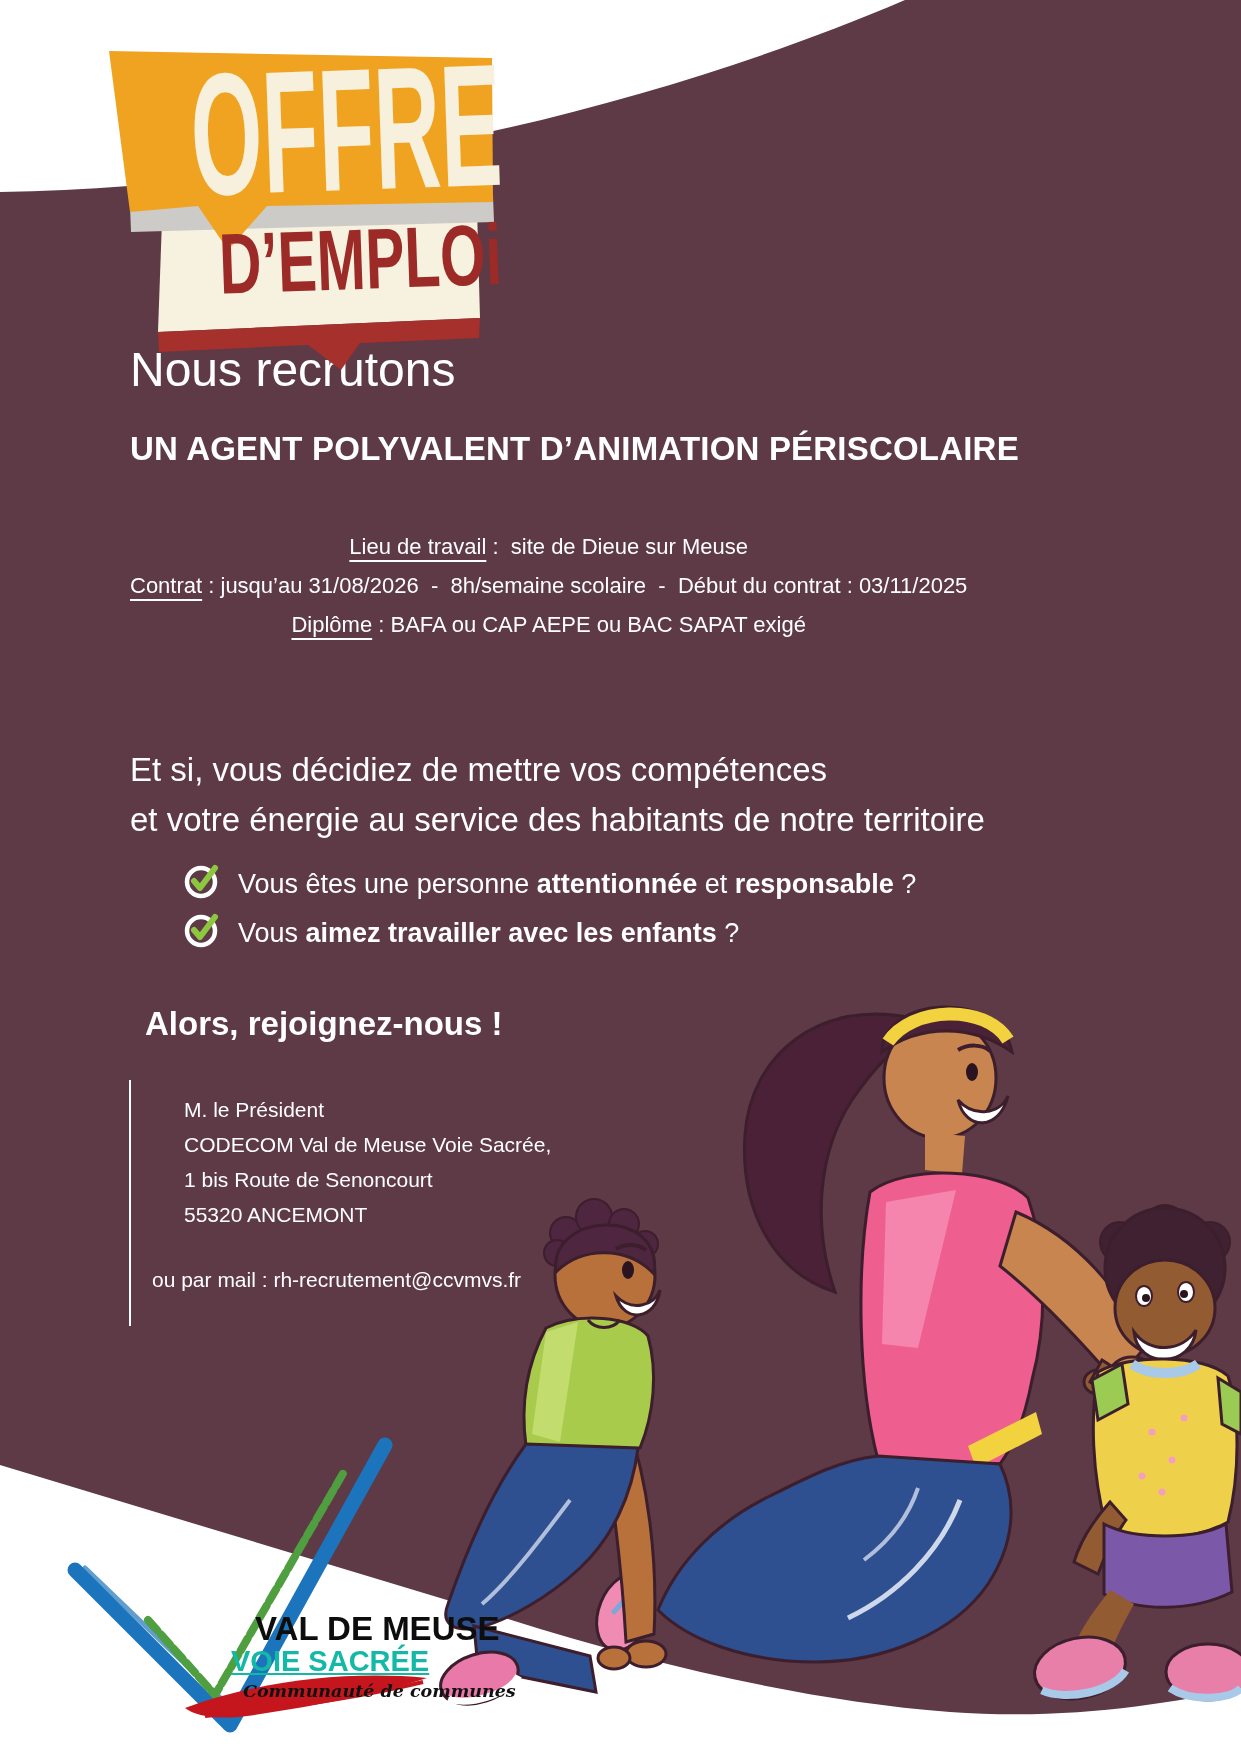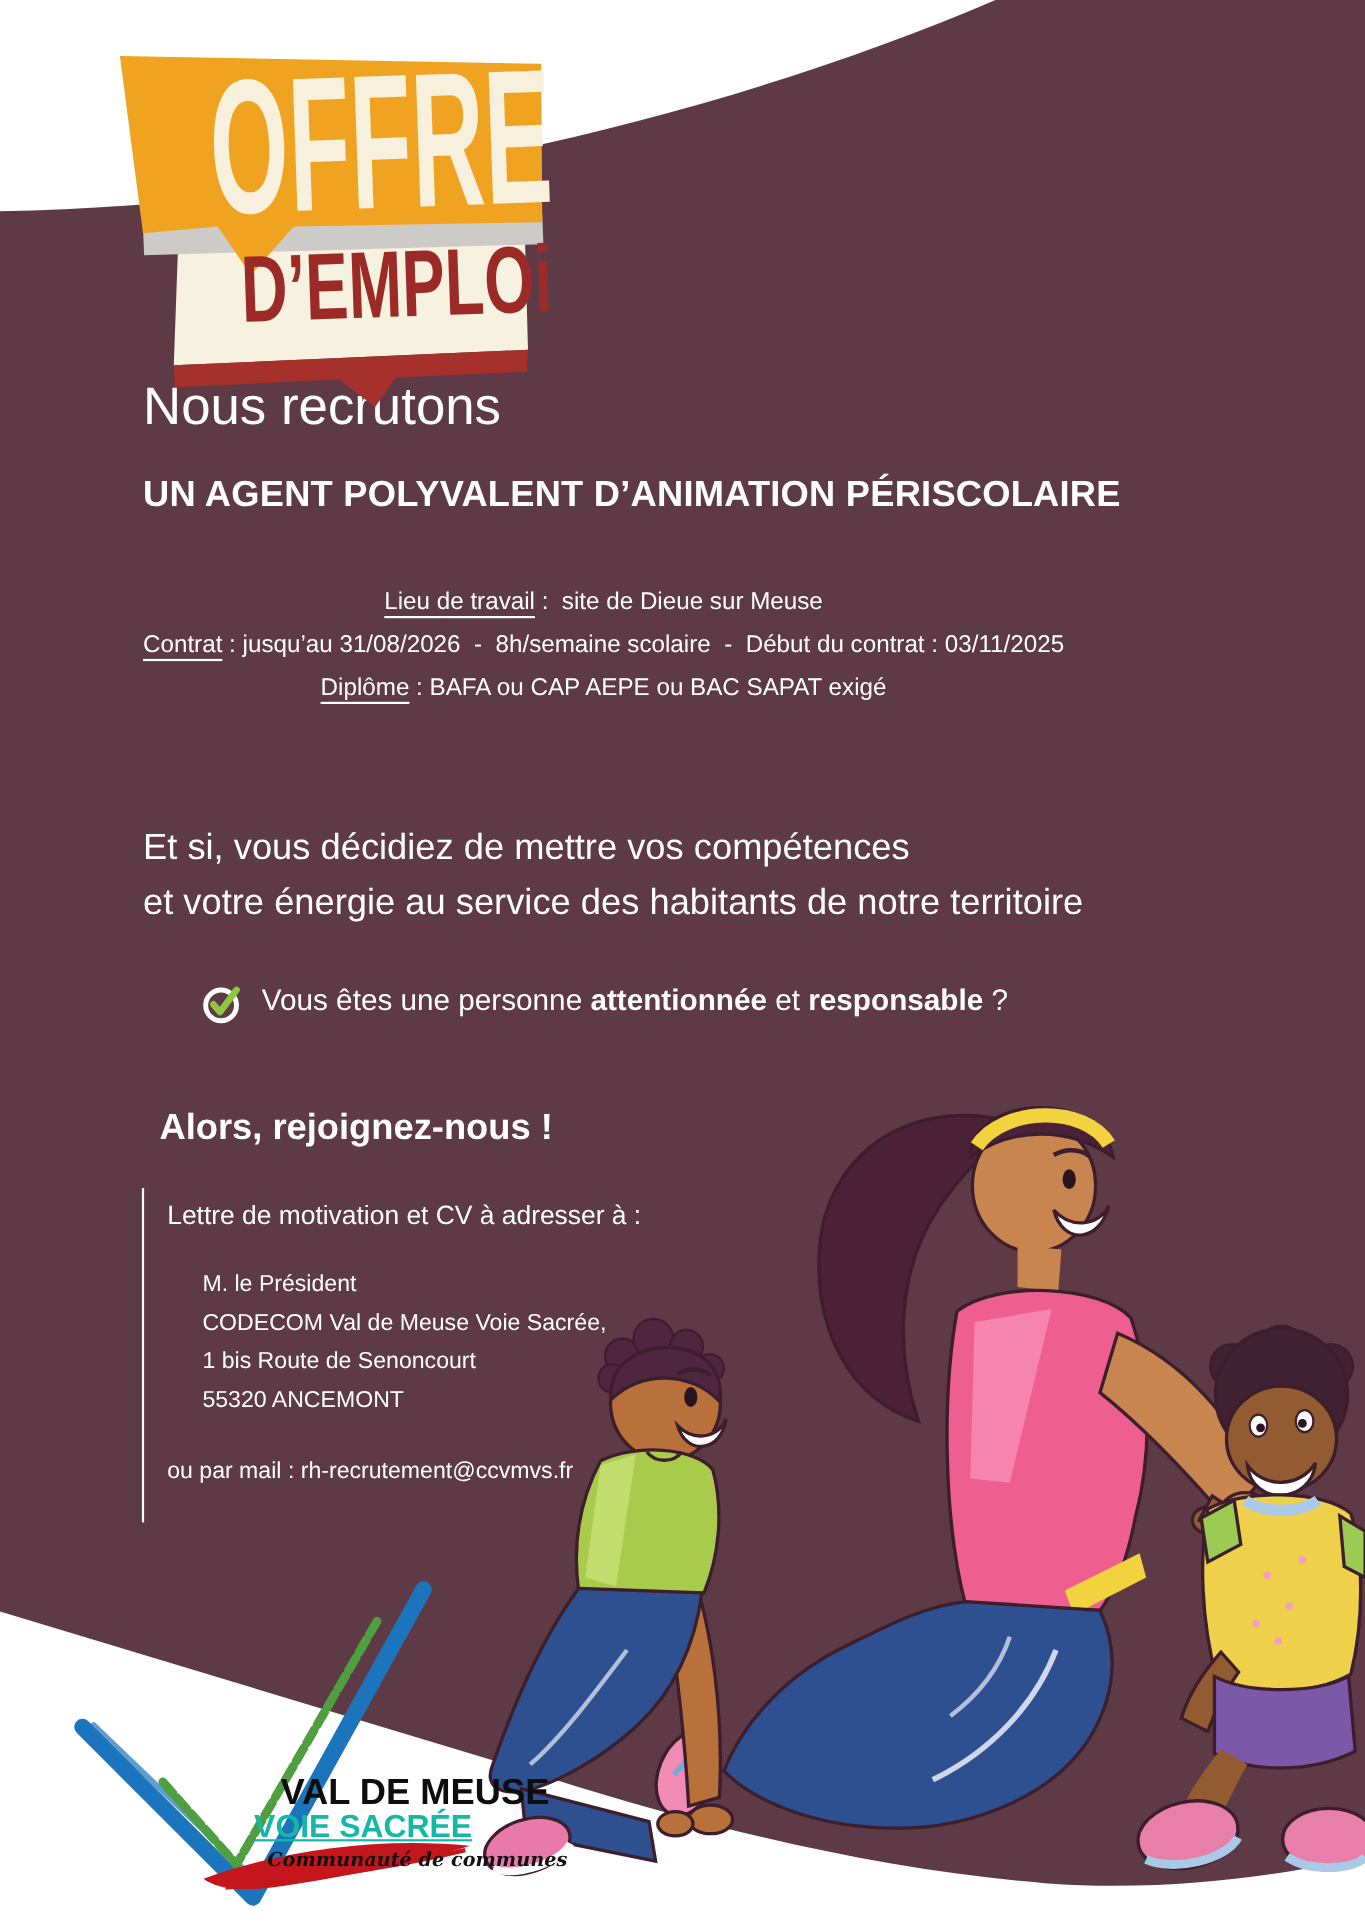--- a/index.html
+++ b/index.html
@@ -30,21 +30,21 @@
   .title { left:130px; top:342px; font-size:48px; font-weight:500; letter-spacing:0; }
   .position { left:130px; top:430px; font-size:33px; font-weight:600; letter-spacing:0.2px; }
 
   .details { left:130px; top:534px; font-size:22px; font-weight:400;text-align:center; }
   .details .row { margin-bottom:13px; white-space:nowrap; }
   .details .lbl { text-decoration:underline; text-underline-offset:6px; text-decoration-thickness:1.5px; }
 
   .pitch { left:130px; top:745px; font-size:33px; font-weight:400; line-height:50px; }
 
   .checklist { left:183px; top:862px; }
-  .check-item { display:flex; align-items:flex-start; gap:17px; margin-bottom:11px; font-size:27px; color:#fff;margin-top:32px; }
+  .check-item { display:flex; align-items:flex-end; gap:17px; margin-bottom:11px; font-size:27px; color:#fff; }
   .check-item b { font-weight:700; }
   .check-icon { width:38px; height:38px; flex:0 0 38px; }
 
   .cta { left:130px; top:1005px; font-size:33px; font-weight:700;margin-left:15px; }
 
   .contact { left:129px; top:1080px; border-left:2px solid #fff; padding:12px 0 34px 21px; }
   .contact-intro { font-size:24px; margin-bottom:30px; }
   .addr-line { font-size:21px; line-height:35px;margin-left:32px; }
   .mail-line { font-size:21px; margin-top:36px; }
 
@@ -100,26 +100,32 @@
   </div>
 
   <div class="txt checklist">
     <div class="check-item">
       <svg class="check-icon" viewBox="0 0 38 38">
         <circle cx="18" cy="20" r="14" fill="none" stroke="#FFFFFF" stroke-width="4.5"></circle>
         <path d="M11 19 L17 26 L32 6" fill="none" stroke="#8DC63F" stroke-width="6" stroke-linecap="round" stroke-linejoin="round"></path>
       </svg>
       <span><span>Vous êtes une personne </span><b>attentionnée</b><span> et </span><b>responsable</b><span> ?</span></span>
     </div>
+    <div class="check-item">
+      <svg class="check-icon" viewBox="0 0 38 38">
+        <circle cx="18" cy="20" r="14" fill="none" stroke="#FFFFFF" stroke-width="4.5"></circle>
+        <path d="M11 19 L17 26 L32 6" fill="none" stroke="#8DC63F" stroke-width="6" stroke-linecap="round" stroke-linejoin="round"></path>
+      </svg>
+      <span><span>Vous </span><b>aimez travailler avec les enfants</b><span> ?</span></span>
+    </div>
   </div>
 
   <div class="txt cta">Alors, rejoignez-nous !</div>
 
   <div class="txt contact">
-    <div class="contact-intro">Lettre de motivation et CV à adresser à :</div>
     <div class="addr-line">M. le Président</div>
     <div class="addr-line">CODECOM Val de Meuse Voie Sacrée,</div>
     <div class="addr-line">1 bis Route de Senoncourt</div>
     <div class="addr-line">55320 ANCEMONT</div>
     <div class="mail-line">ou par mail : rh-recrutement@ccvmvs.fr</div>
   </div>
 
   <svg class="illu" viewBox="0 0 821 814">
     <g stroke="#3D1E2D" stroke-width="3">
       <path d="M492 78 C 400 58 330 115 325 195 C 320 268 352 332 415 352 C 392 285 398 212 432 160 C 458 122 478 100 520 94 Z" fill="#4A2137"></path>

